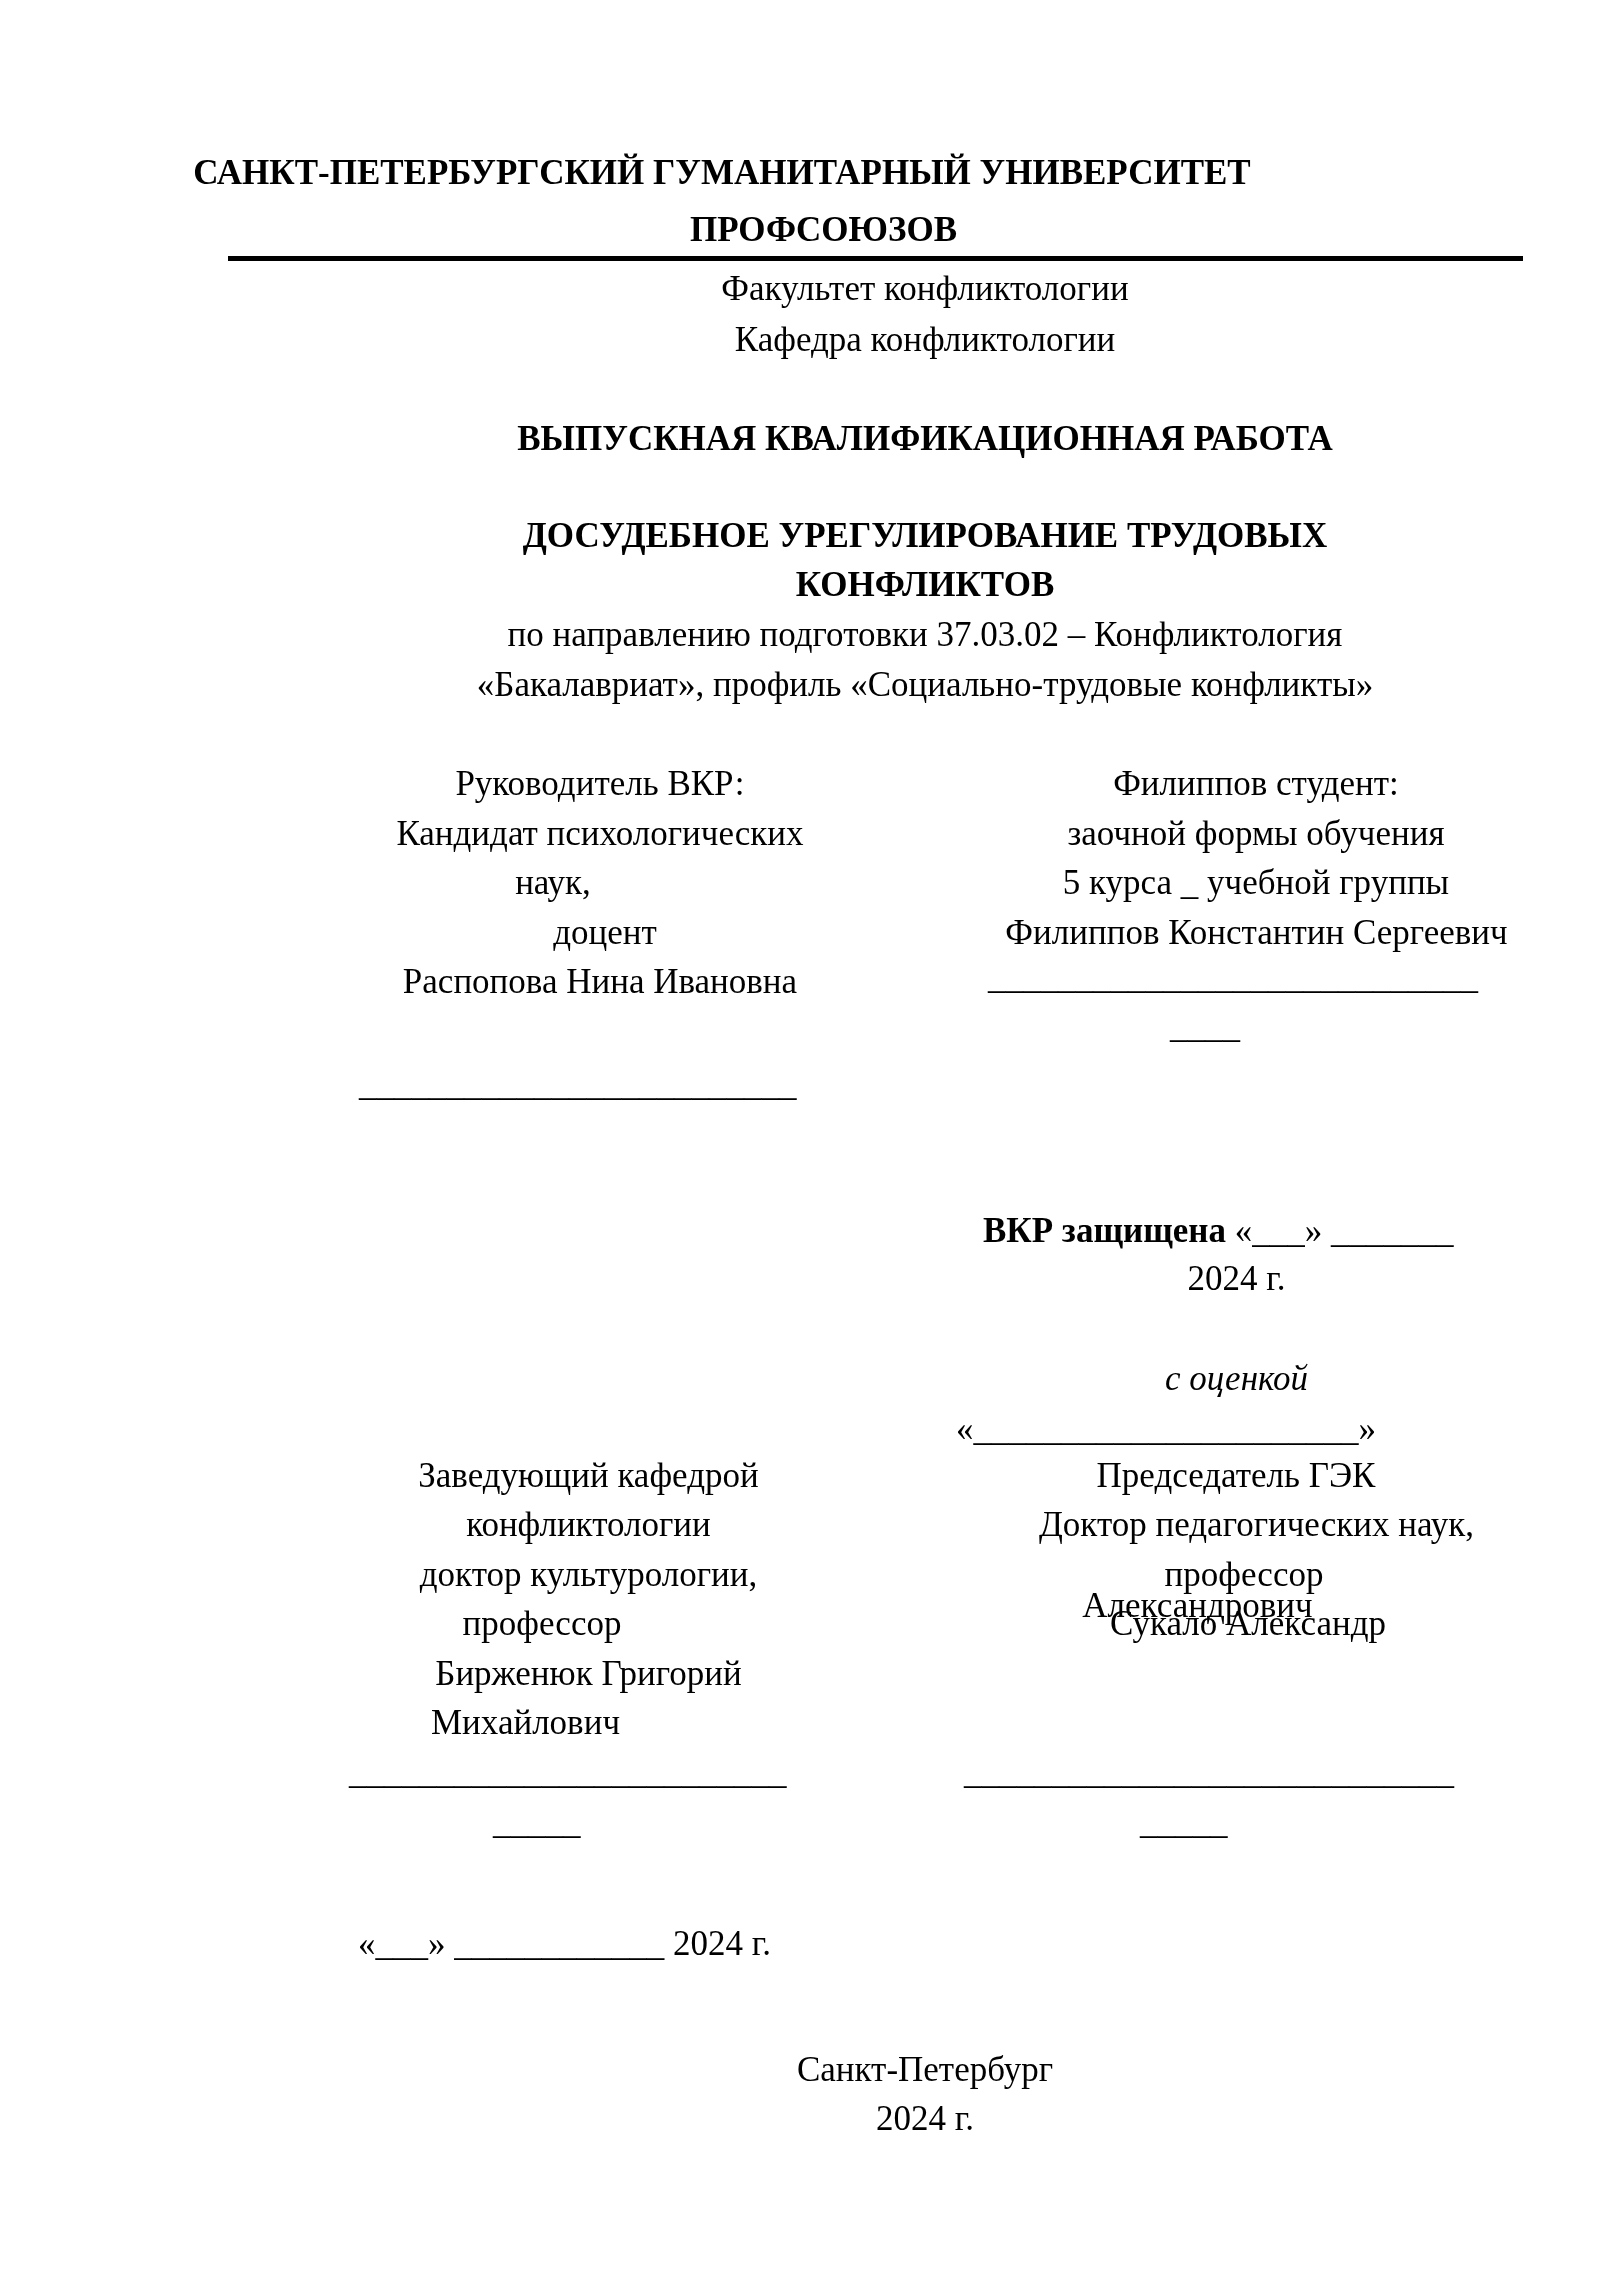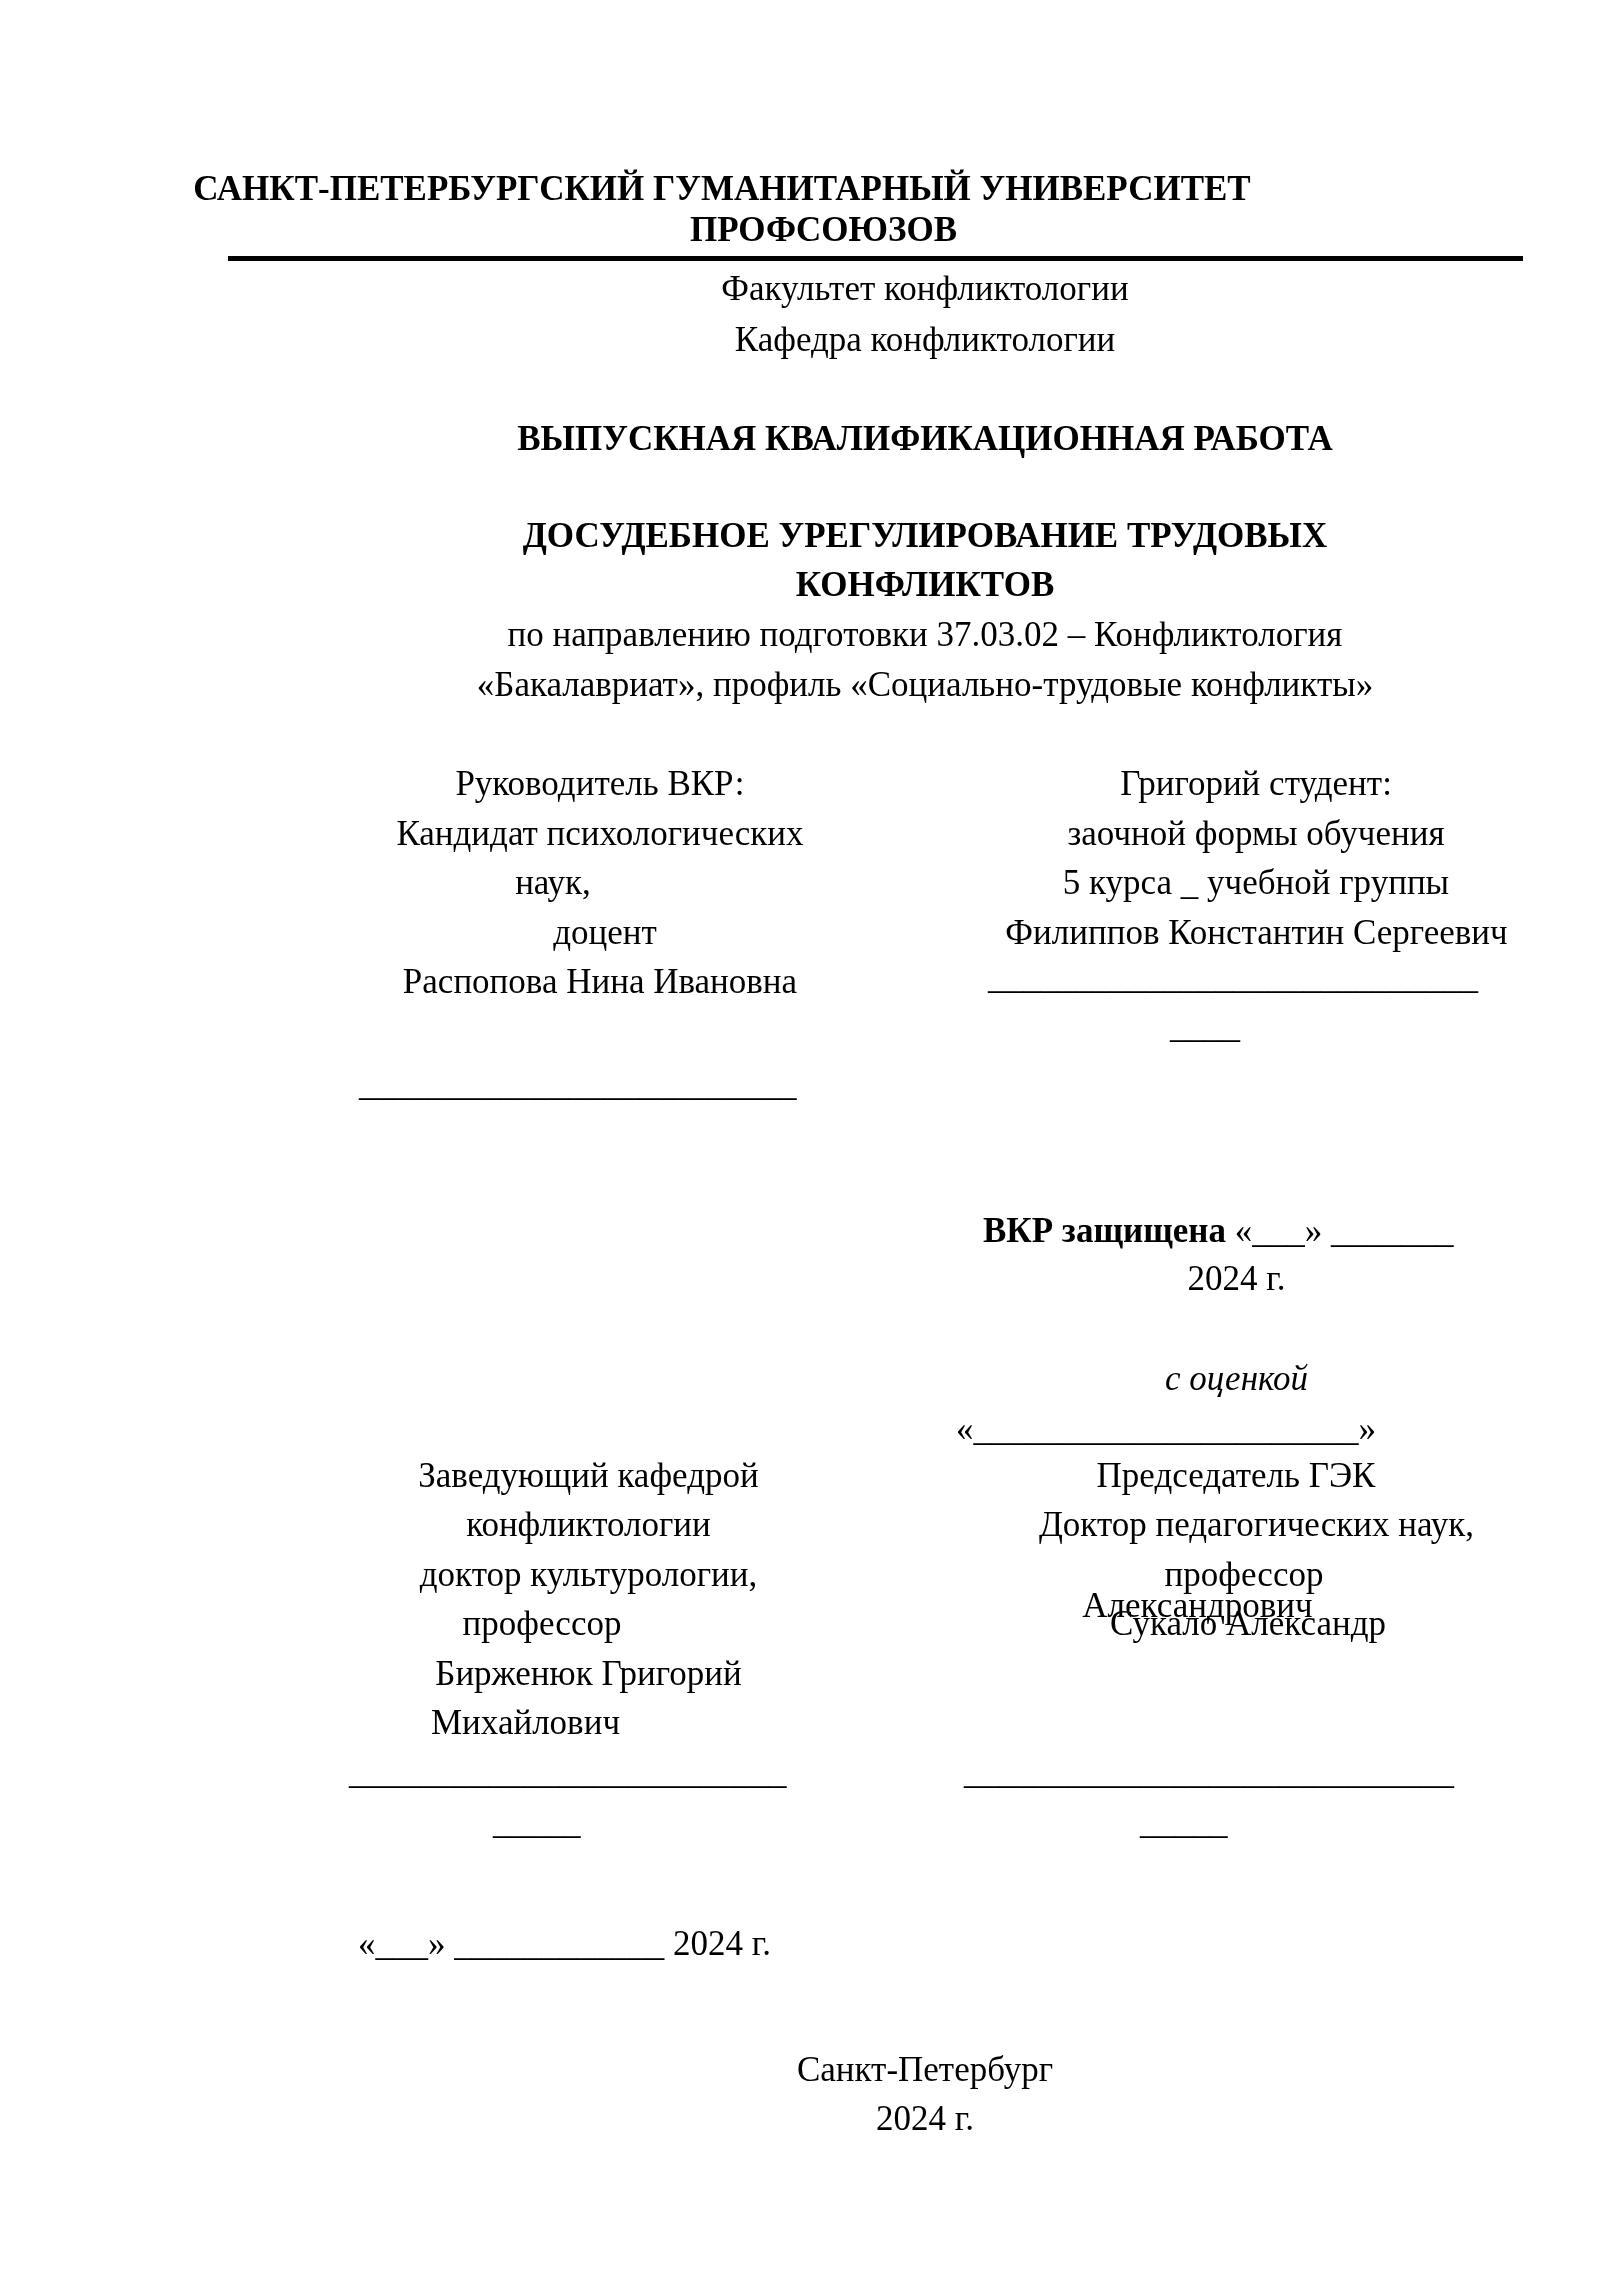--- a/index.html
+++ b/index.html
@@ -6,21 +6,21 @@
   body { width: 1623px; height: 2295px; position: relative; overflow: hidden;
          font-family: "Liberation Serif", "DejaVu Serif", serif; color: #000; }
   .ln { position: absolute; white-space: pre; font-size: 35px; line-height: 47px; }
   .c { text-align: center; }
   .b { font-weight: bold; }
   .rule { position: absolute; left: 228px; width: 1295px; top: 256px; height: 4.7px; background: #000; }
 </style>
 </head>
 <body>
 
-<div class="ln c b" style="left:0;width:1326px;top:165px;padding-left:118px;box-sizing:border-box;">САНКТ-ПЕТЕРБУРГСКИЙ ГУМАНИТАРНЫЙ УНИВЕРСИТЕТ</div>
+<div class="ln c b" style="left:0;width:1326px;top:149px;padding-left:118px;box-sizing:border-box;">САНКТ-ПЕТЕРБУРГСКИЙ ГУМАНИТАРНЫЙ УНИВЕРСИТЕТ</div>
 <div class="ln c b" style="left:12px;width:1623px;top:206px;">ПРОФСОЮЗОВ</div>
 <div class="rule"></div>
 <div class="ln c" style="left:0;width:1850px;top:265px;">Факультет конфликтологии</div>
 <div class="ln c" style="left:0;width:1850px;top:316px;">Кафедра конфликтологии</div>
 
 <div class="ln c b" style="left:0;width:1850px;top:415px;">ВЫПУСКНАЯ КВАЛИФИКАЦИОННАЯ РАБОТА</div>
 <div class="ln c b" style="left:0;width:1850px;top:512px;">ДОСУДЕБНОЕ УРЕГУЛИРОВАНИЕ ТРУДОВЫХ</div>
 <div class="ln c b" style="left:0;width:1850px;top:561px;">КОНФЛИКТОВ</div>
 <div class="ln c" style="left:0;width:1850px;top:611px;">по направлению подготовки 37.03.02 – Конфликтология</div>
 <div class="ln c" style="left:0;width:1850px;top:661px;">«Бакалавриат», профиль «Социально-трудовые конфликты»</div>
@@ -28,21 +28,21 @@
 <div>
   <div class="ln c" style="left:345px;width:510px;top:760px;">Руководитель ВКР:</div>
   <div class="ln c" style="left:345px;width:510px;top:810px;">Кандидат психологических</div>
   <div class="ln c" style="left:455px;width:196px;top:859px;">наук,</div>
   <div class="ln c" style="left:487px;width:236px;top:909px;">доцент</div>
   <div class="ln c" style="left:345px;width:510px;top:958px;">Распопова Нина Ивановна</div>
   <div class="ln" style="left:359px;top:1060px;">_________________________</div>
 </div>
 
 <div>
-  <div class="ln c" style="left:981px;width:550px;top:760px;">Григорий студент:</div>
+  <div class="ln c" style="left:981px;width:550px;top:760px;">Филиппов студент:</div>
   <div class="ln c" style="left:981px;width:550px;top:810px;">заочной формы обучения</div>
   <div class="ln c" style="left:981px;width:550px;top:859px;">5 курса _ учебной группы</div>
   <div class="ln c" style="left:966px;width:581px;top:909px;">Филиппов Константин Сергеевич</div>
   <div class="ln" style="left:988px;top:953px;">____________________________</div>
   <div class="ln" style="left:1170px;top:1002px;">____</div>
 </div>
 
 <div>
   <div class="ln" style="left:983px;top:1207px;"><span class="b">ВКР защищена</span><span> «___» _______</span></div>
   <div class="ln c" style="left:1060px;width:353px;top:1255px;">2024 г.</div>

